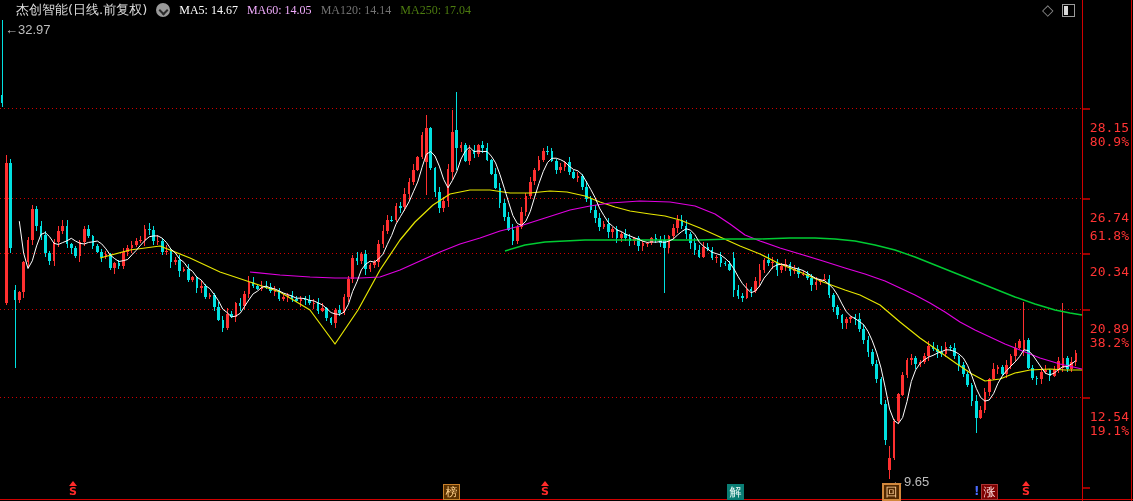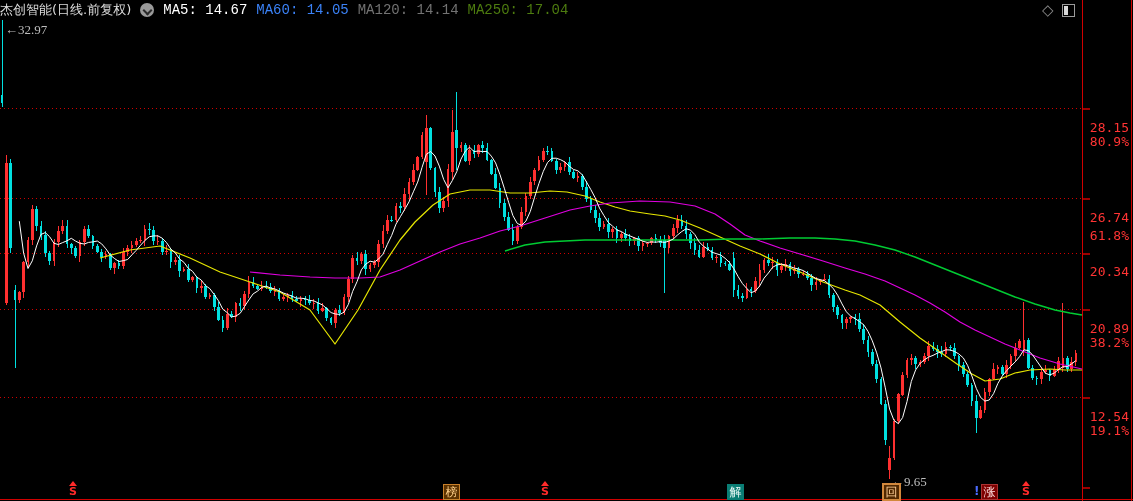--- a/index.html
+++ b/index.html
@@ -1,32 +1,32 @@
 <!DOCTYPE html>
 <html><head>
 <meta charset="utf-8">
 <style>
   html,body{margin:0;padding:0;background:#000;}
   #app{position:relative;width:1133px;height:501px;background:#000;overflow:hidden;
        font-family:"DejaVu Sans",sans-serif;}
   #chart-svg{position:absolute;left:0;top:0;}
-  .hdr{position:absolute;top:2px;left:0;display:flex;align-items:center;gap:9px;
+  .hdr{position:absolute;top:2px;left:16px;display:flex;align-items:center;gap:9px;
        font-size:13px;line-height:16px;white-space:nowrap;}
   .title{color:#dcdcdc;}
   .chev-circle{width:14px;height:14px;border-radius:50%;background:#9a9a9a;position:relative;display:inline-block;}
   .chev-circle:after{content:"";position:absolute;left:4px;top:4px;width:5px;height:5px;
        border-right:2px solid #2a2a2a;border-bottom:2px solid #2a2a2a;transform:rotate(45deg);}
-  .ma-label{font-family:Liberation Mono, monospace;font-size:14px;}
+  .ma-label{font-family:Liberation Serif, serif;font-size:12px;}
   .tr-icons{position:absolute;top:3px;left:1042px;display:flex;align-items:center;gap:8px;}
   .diamond{color:#8a8a8a;font-size:15px;line-height:15px;}
   .panel-ic{width:11px;height:11px;border:1px solid #9a9a9a;position:relative;}
   .panel-ic:after{content:"";position:absolute;left:1px;top:1px;bottom:1px;width:4px;background:#d8d8d8;}
   .axis-num{position:absolute;left:1083px;width:46px;text-align:right;color:#ff3434;
        font-family:"DejaVu Sans Mono",monospace;font-size:13px;line-height:13px;margin-top:18px;}
-  .ann{position:absolute;color:#bdbdbd;font-family:Liberation Serif, serif;font-size:13px;line-height:13px;white-space:nowrap;}
+  .ann{position:absolute;color:#bdbdbd;font-family:Liberation Sans, sans-serif;font-size:13px;line-height:13px;white-space:nowrap;}
   .badge{position:absolute;height:14px;min-width:13px;text-align:center;font-size:12px;line-height:14px;
        padding:0 1px;font-family:"DejaVu Sans",sans-serif;}
   .badge.brown{background:#5c3200;border:1px solid #c9802a;color:#ffd089;}
   .badge.teal{background:#0a7d74;border:1px solid #0a7d74;color:#eafaf7;}
   .badge.brownbox{background:#502800;border:2px solid #d2883c;color:#ffcf96;}
   .badge.redbox{background:#7e0000;border:1px solid #a33;color:#ffe0e0;}
   .bang{position:absolute;color:#4b6bff;font-weight:bold;font-size:12px;line-height:14px;}
   .smark{position:absolute;width:10px;text-align:center;}
   .smark .tri{width:0;height:0;border-left:4px solid transparent;border-right:4px solid transparent;
        border-bottom:5px solid #ff2a2a;margin:0 auto;}
@@ -555,21 +555,21 @@
       <polyline points="19.3,221.2 23.6,253.1 28.0,268.5 32.3,260.8 36.6,245.9 41.0,234.4 45.3,232.6 49.6,236.7 54.0,243.3 58.3,244.5 62.6,242.6 67.0,240.8 71.3,238.3 75.6,241.1 79.9,243.3 84.3,244.0 88.6,242.4 92.9,241.9 97.3,241.0 101.6,243.8 105.9,248.8 110.3,255.1 114.6,258.6 118.9,261.5 123.2,260.7 127.6,259.5 131.9,254.9 136.2,250.4 140.6,245.2 144.9,240.5 149.2,236.8 153.6,235.9 157.9,235.9 162.2,238.2 166.5,242.6 170.9,249.1 175.2,252.8 179.5,258.9 183.9,262.3 188.2,268.2 192.5,271.3 196.8,277.1 201.2,280.0 205.5,285.6 209.8,288.6 214.2,294.5 218.5,300.8 222.8,309.2 227.2,312.6 231.5,316.9 235.8,316.1 240.2,313.3 244.5,306.5 248.8,300.0 253.1,293.9 257.5,291.1 261.8,287.3 266.1,286.1 270.5,288.0 274.8,288.9 279.1,290.9 283.4,293.0 287.8,294.6 292.1,296.2 296.4,298.2 300.8,298.2 305.1,298.7 309.4,300.3 313.8,300.9 318.1,302.9 322.4,304.9 326.8,308.7 331.1,312.6 335.4,314.0 339.7,314.4 344.1,312.2 348.4,304.3 352.7,291.3 357.1,281.5 361.4,269.8 365.7,264.2 370.1,261.2 374.4,262.1 378.7,258.9 383.0,254.2 387.4,244.3 391.7,235.4 396.0,224.1 400.4,216.7 404.7,209.4 409.0,201.9 413.4,191.8 417.7,182.1 422.0,167.5 426.3,154.3 430.7,151.5 435.0,156.0 439.3,166.1 443.7,179.5 448.0,187.8 452.3,180.6 456.7,171.8 461.0,159.1 465.3,151.1 469.6,147.2 474.0,151.6 478.3,151.0 482.6,151.6 487.0,151.4 491.3,156.1 495.6,162.9 499.9,174.4 504.3,188.2 508.6,202.2 512.9,215.6 517.3,223.5 521.6,225.3 525.9,221.1 530.3,211.4 534.6,197.2 538.9,183.6 543.3,171.4 547.6,162.4 551.9,158.3 556.2,158.2 560.6,159.7 564.9,162.0 569.2,166.2 573.6,169.5 577.9,170.8 582.2,174.7 586.5,182.0 590.9,189.7 595.2,197.8 599.5,208.1 603.9,215.5 608.2,222.3 612.5,226.1 616.9,230.0 621.2,231.5 625.5,234.2 629.9,235.9 634.2,237.7 638.5,239.4 642.8,241.2 647.2,242.4 651.5,241.9 655.8,242.2 660.2,241.6 664.5,242.5 668.8,241.1 673.1,239.1 677.5,235.0 681.8,231.5 686.1,228.8 690.5,230.1 694.8,234.5 699.1,241.9 703.5,246.2 707.8,249.2 712.1,252.3 716.5,253.7 720.8,255.1 725.1,258.3 729.4,262.3 733.8,268.7 738.1,276.5 742.4,283.5 746.8,288.5 751.1,292.7 755.4,291.0 759.8,285.8 764.1,278.1 768.4,273.0 772.7,267.2 777.1,264.9 781.4,264.1 785.7,265.1 790.1,266.6 794.4,268.1 798.7,269.0 803.1,270.5 807.4,273.1 811.7,276.0 816.0,278.5 820.4,279.7 824.7,280.8 829.0,284.3 833.4,288.7 837.7,295.3 842.0,303.9 846.4,311.8 850.7,316.2 855.0,318.6 859.3,321.4 863.7,324.8 868.0,331.4 872.3,340.8 876.7,352.8 881.0,367.9 885.3,387.8 889.6,409.1 894.0,420.5 898.3,423.6 902.6,417.6 907.0,401.6 911.3,381.5 915.6,370.0 920.0,363.5 924.3,359.8 928.6,357.1 933.0,355.4 937.3,353.2 941.6,351.6 945.9,349.8 950.3,350.0 954.6,351.5 958.9,354.0 963.3,357.9 967.6,365.4 971.9,376.0 976.3,388.4 980.6,397.4 984.9,401.1 989.2,400.0 993.6,393.6 997.9,383.4 1002.2,376.1 1006.6,370.7 1010.9,366.1 1015.2,361.9 1019.6,356.6 1023.9,349.9 1028.2,350.5 1032.5,354.8 1036.9,361.1 1041.2,367.3 1045.5,373.3 1049.9,374.9 1054.2,373.1 1058.5,369.5 1062.8,366.8 1067.2,366.6 1071.5,363.9 1075.8,360.7 " fill="none" stroke="#ffffff" stroke-width="1"></polyline>
       <line x1="1082.5" y1="0" x2="1082.5" y2="501" stroke="#d00000" stroke-width="1"></line>
       <line x1="1131.5" y1="0" x2="1131.5" y2="501" stroke="#d00000" stroke-width="1"></line>
       <line x1="0" y1="499.5" x2="1133" y2="499.5" stroke="#d00000" stroke-width="1"></line>
     </svg>
 
   <div class="hdr">
     <span class="title">杰创智能(日线.前复权)</span>
     <span class="chev-circle"></span>
     <span class="ma-label" style="color:#ffffff">MA5: 14.67</span>
-    <span class="ma-label" style="color:#3b82f6">MA60: 14.05</span>
+    <span class="ma-label" style="color:#f0abfc">MA60: 14.05</span>
     <span class="ma-label" style="color:#737373">MA120: 14.14</span>
     <span class="ma-label" style="color:#4d7c0f">MA250: 17.04</span>
   </div>
 
   <div class="tr-icons">
     <span class="diamond">◇</span>
     <span class="panel-ic"></span>
   </div>
 
   <div class="axis-num" style="top:103px">28.15</div>

